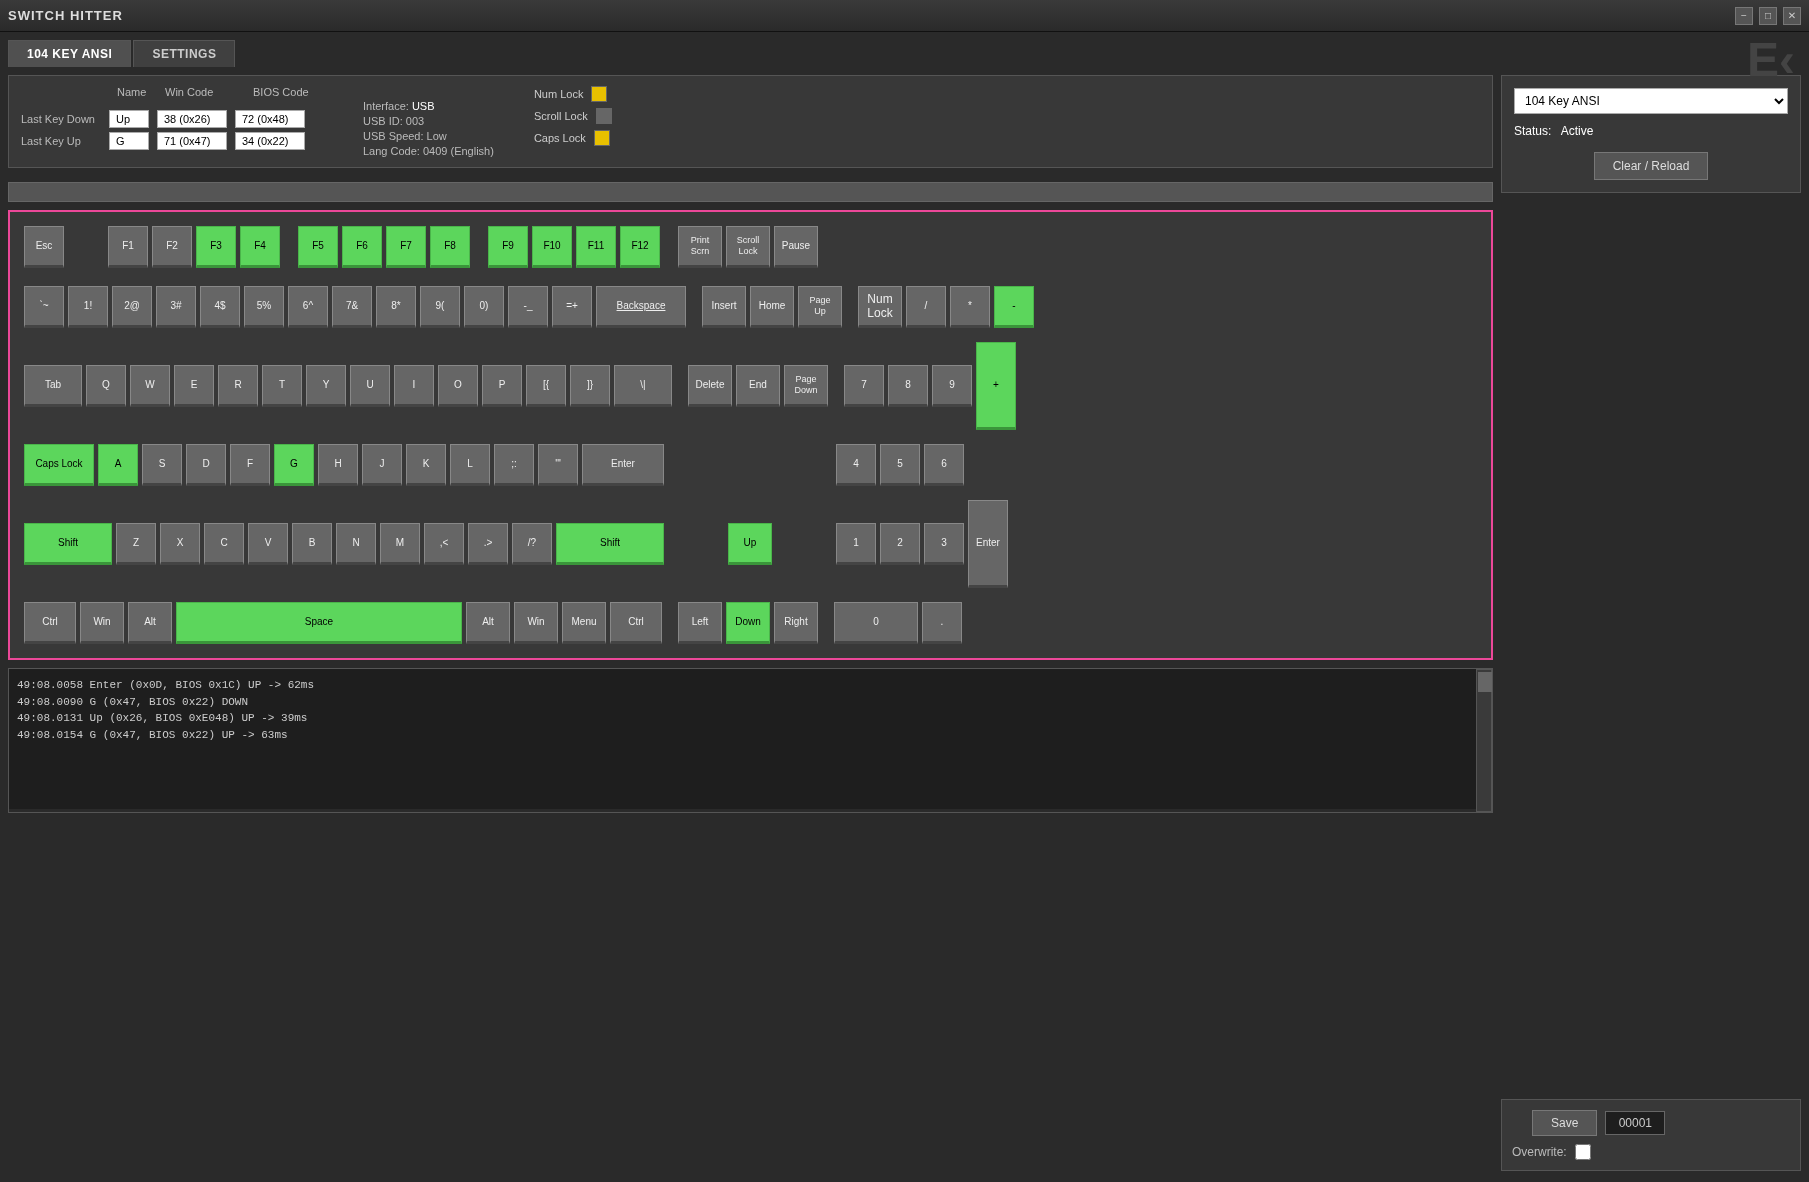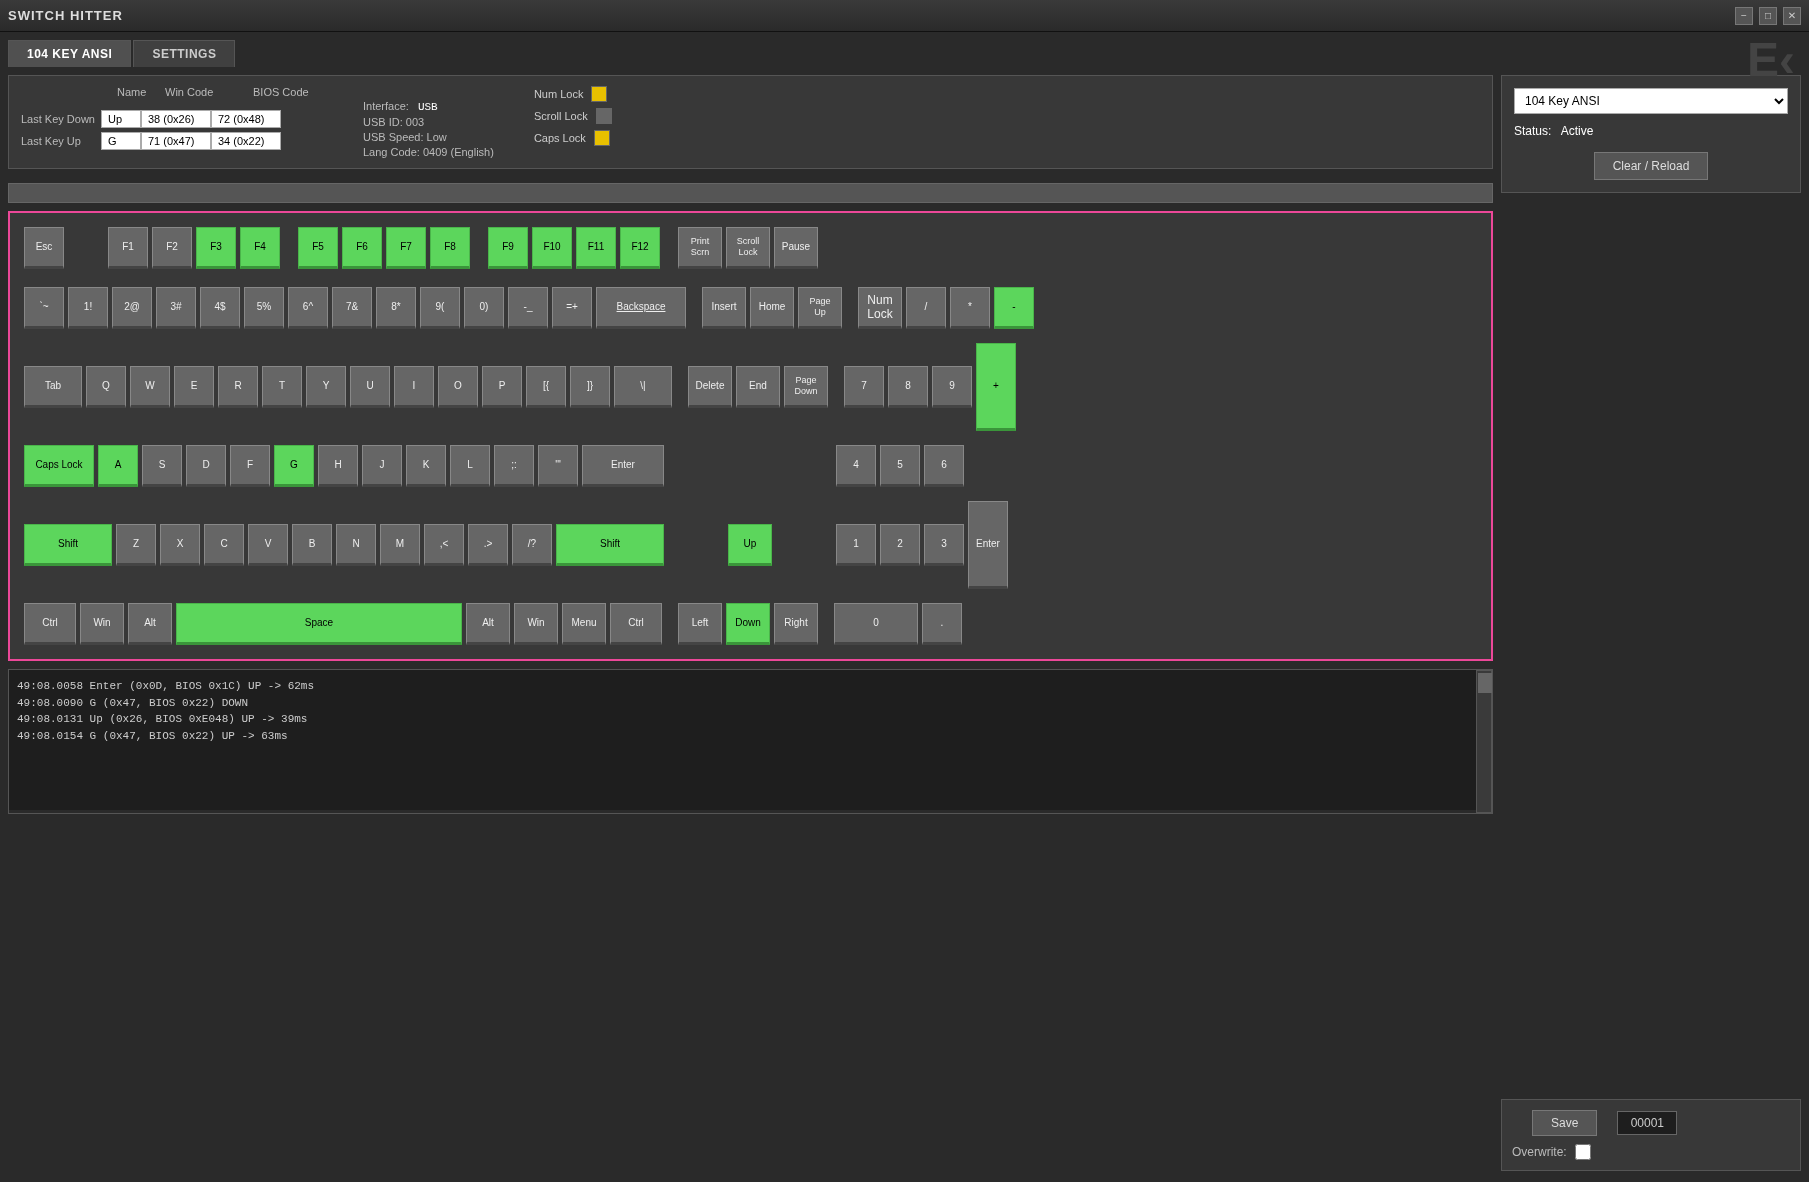--- a/index.html
+++ b/index.html
@@ -110,20 +110,21 @@
       gap: 8px;
       margin-bottom: 8px;
     }
     .key-info-header span {
       color: #bbb;
       font-size: 11px;
     }
     .key-info-row {
       display: flex;
       align-items: center;
+      gap: 8px;
     }
     .key-label {
       color: #bbb;
       font-size: 11px;
       width: 80px;
     }
     .key-value {
       background: #fff;
       color: #000;
       padding: 2px 6px;
@@ -267,21 +268,21 @@
       background: #383838;
       border: 1px solid #555;
       padding: 10px;
       display: flex;
       flex-direction: column;
       gap: 8px;
     }
     .save-row {
       display: flex;
       align-items: center;
-      gap: 20px;
+      gap: 8px;
       padding-left: 20px;
     }
     .save-btn {
       background: #555;
       border: 1px solid #777;
       color: #ddd;
       padding: 5px 18px;
       font-size: 12px;
       cursor: pointer;
     }
@@ -360,21 +361,21 @@
           <span class="key-label">Last Key Up</span>
           <span class="key-value">G</span>
           <span class="key-code">71 (0x47)</span>
           <span class="key-code">34 (0x22)</span>
         </div>
       </div>
 
       <div class="interface-info" style="margin-left:20px;margin-top:14px;">
         <div>
           <span>Interface:</span>
-          <span style="margin-left:6px;color:#fff;font-family:Liberation Mono, monospace;">USB</span>
+          <span style="color:#fff;">USB</span>
         </div>
         <div>USB ID: 003</div>
         <div>USB Speed: Low</div>
         <div>Lang Code: 0409 (English)</div>
       </div>
 
       <div class="lock-indicators">
         <div class="lock-row">
           <span>Num Lock</span>
           <div class="led led-yellow"></div>

